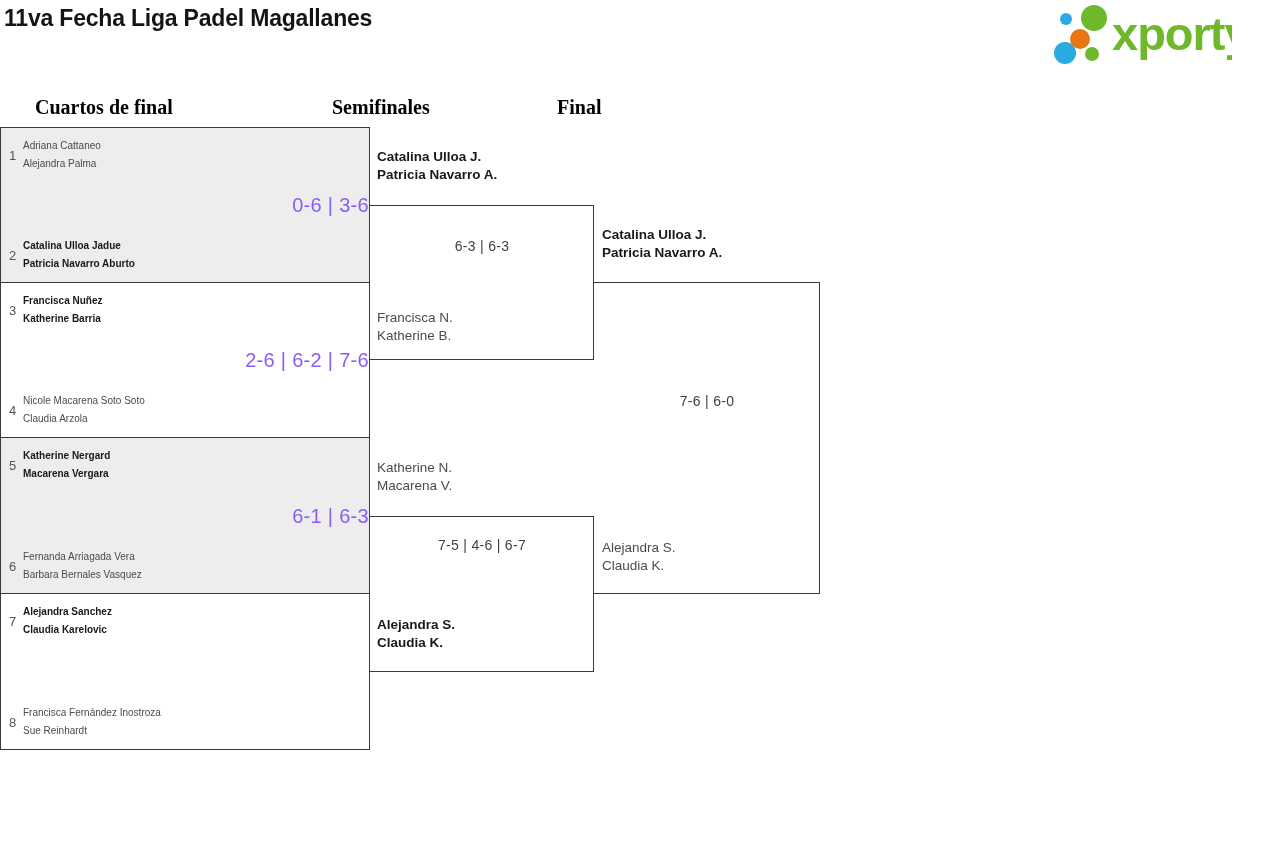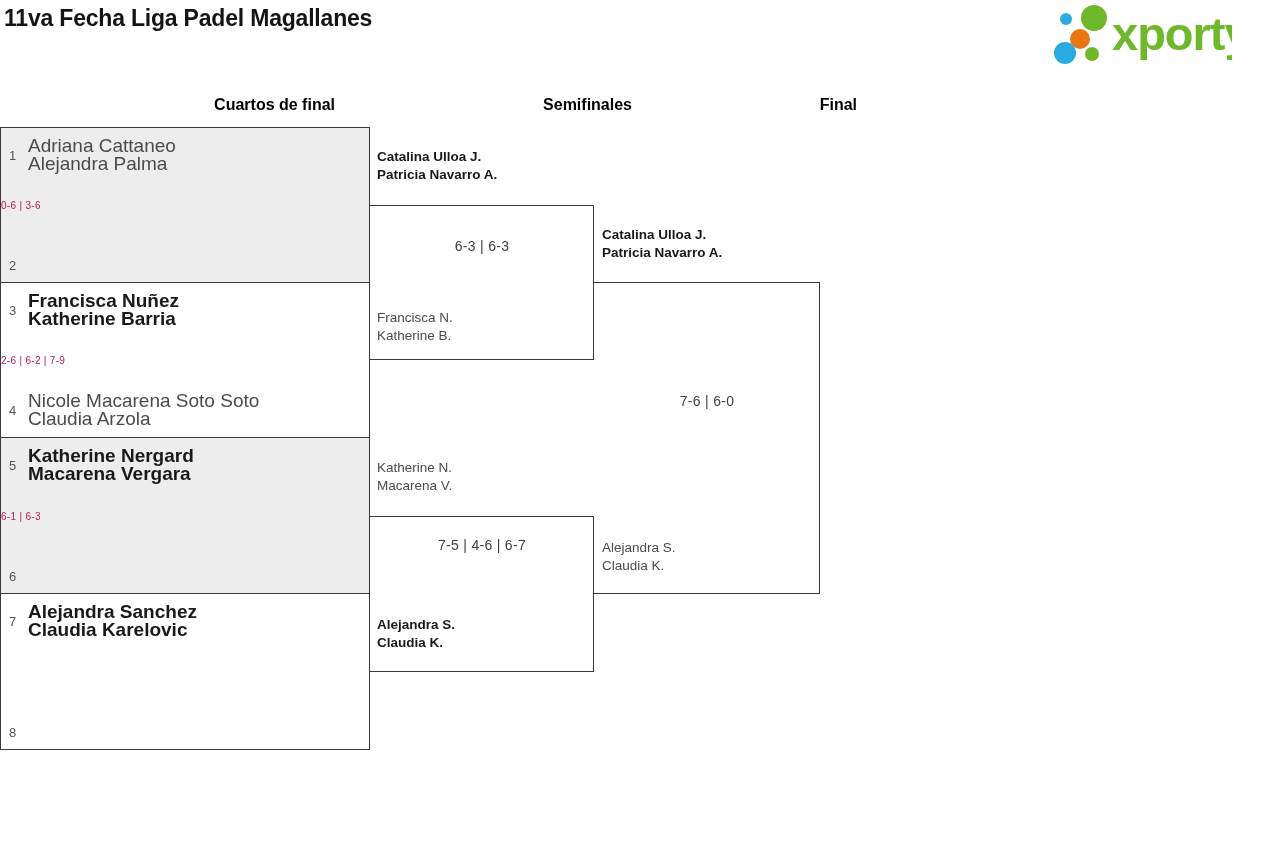--- a/index.html
+++ b/index.html
@@ -13,37 +13,37 @@
   .logo{position:absolute;left:1050px;top:0;width:228px;height:74px;}
   .dot{position:absolute;border-radius:50%;}
   .dot.blue-sm  {left:10px;top:13px;width:12px;height:12px;background:var(--brand-blue);}
   .dot.green-lg {left:31px;top:5px;width:26px;height:26px;background:var(--brand-green);}
   .dot.orange   {left:20px;top:29px;width:20px;height:20px;background:var(--brand-orange);}
   .dot.blue-lg  {left:4px;top:42px;width:22px;height:22px;background:var(--brand-blue);}
   .dot.green-sm {left:35px;top:47px;width:14px;height:14px;background:var(--brand-green);}
   .wordmark{position:absolute;left:62px;top:6px;font-size:47px;font-weight:700;
             letter-spacing:-1px;color:var(--brand-green);}
   
-  .round-header{position:absolute;top:96px;width:300px;text-align:right;
-                font-size:16px;font-weight:700;color:#000;}
+  .round-header{position:absolute;top:96px;width:300px;text-align:left;
+                font-size:20px;font-weight:700;color:#000;font-family:Liberation Serif, serif;}
   .rh-qf{left:35px;} .rh-sf{left:332px;} .rh-f{left:557px;}
   
   .match{position:absolute;left:0;width:370px;box-sizing:border-box;
          border:1px solid #3a3a3a;background:#fff;}
   .match.shaded{background:#ededed;}
   .line-box{position:absolute;box-sizing:border-box;border:1px solid #3a3a3a;
             border-left:none;background:transparent;}
   .team{position:absolute;left:8px;right:10px;display:flex;align-items:center;}
   .team.top{top:9px;} .team.bottom{bottom:9px;}
   .seed{width:14px;flex-shrink:0;font-size:13px;color:#555;}
-  .names{margin-left:5px;font-size:19px;line-height:18px;}
+  .names{font-size:10px;line-height:18px;}
   .names[data-state="winner"]{font-weight:700;color:#191919;}
   .names[data-state="loser"]{font-weight:400;color:#4b4b4b;}
   .score{position:absolute;left:0;right:0;top:50%;transform:translateY(-50%);
-         text-align:left;font-size:10px;color:#be185d;letter-spacing:0.3px;}
+         text-align:right;font-size:20px;color:#8b5cf6;letter-spacing:0.3px;}
   
   .adv-team{position:absolute;font-size:13.5px;line-height:18px;}
   .adv-team[data-state="winner"]{font-weight:700;color:#191919;}
   .adv-team[data-state="loser"]{font-weight:400;color:#4b4b4b;}
   .adv-score{position:absolute;text-align:center;font-size:14px;color:#3f3f3f;
              letter-spacing:0.3px;}
 </style>
 </head>
 <body>
 
@@ -70,65 +70,77 @@
     <div class="team top">
       <span class="seed">1</span>
       <div class="names" data-state="loser">
         <div>Adriana Cattaneo</div>
         <div>Alejandra Palma</div>
       </div>
     </div>
     <div class="score">0-6 | 3-6</div>
     <div class="team bottom">
       <span class="seed">2</span>
+      <div class="names" data-state="winner">
+        <div>Catalina Ulloa Jadue</div>
+        <div>Patricia Navarro Aburto</div>
+      </div>
     </div>
   </div>
 
   <div class="match" style="top:282px;height:156px;">
     <div class="team top">
       <span class="seed">3</span>
       <div class="names" data-state="winner">
         <div>Francisca Nuñez</div>
         <div>Katherine Barria</div>
       </div>
     </div>
-    <div class="score">2-6 | 6-2 | 7-9</div>
+    <div class="score">2-6 | 6-2 | 7-6</div>
     <div class="team bottom">
       <span class="seed">4</span>
       <div class="names" data-state="loser">
         <div>Nicole Macarena Soto Soto</div>
         <div>Claudia Arzola</div>
       </div>
     </div>
   </div>
 
   <div class="match shaded" style="top:437px;height:157px;">
     <div class="team top">
       <span class="seed">5</span>
       <div class="names" data-state="winner">
         <div>Katherine Nergard</div>
         <div>Macarena Vergara</div>
       </div>
     </div>
     <div class="score">6-1 | 6-3</div>
     <div class="team bottom">
       <span class="seed">6</span>
+      <div class="names" data-state="loser">
+        <div>Fernanda Arriagada Vera</div>
+        <div>Barbara Bernales Vasquez</div>
+      </div>
     </div>
   </div>
 
   <div class="match" style="top:593px;height:157px;">
     <div class="team top">
       <span class="seed">7</span>
       <div class="names" data-state="winner">
         <div>Alejandra Sanchez</div>
         <div>Claudia Karelovic</div>
       </div>
     </div>
     <div class="team bottom">
       <span class="seed">8</span>
+      <div class="names" data-state="loser">
+        <div>Francisca Fernández Inostroza</div>
+        <div>Sue Reinhardt</div>
+      </div>
     </div>
   </div>
 
   <div class="line-box" style="left:370px;top:205px;width:224px;height:155px;"></div>
   <div class="adv-team" style="left:377px;top:148px;" data-state="winner">
     <div>Catalina Ulloa J.</div>
     <div>Patricia Navarro A.</div>
   </div>
   <div class="adv-score" style="left:370px;width:224px;top:238px;">6-3 | 6-3</div>
   <div class="adv-team" style="left:377px;top:309px;" data-state="loser">

